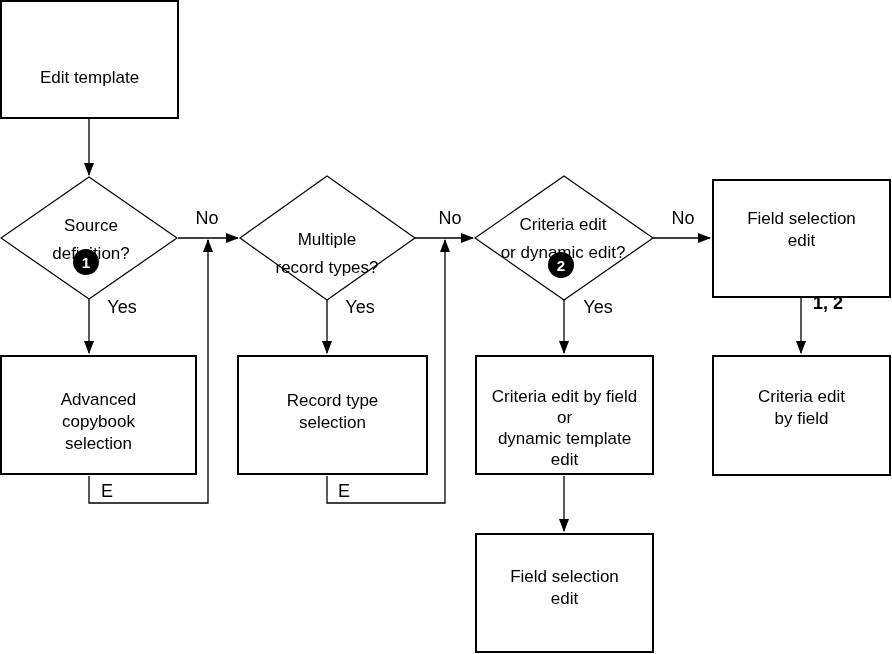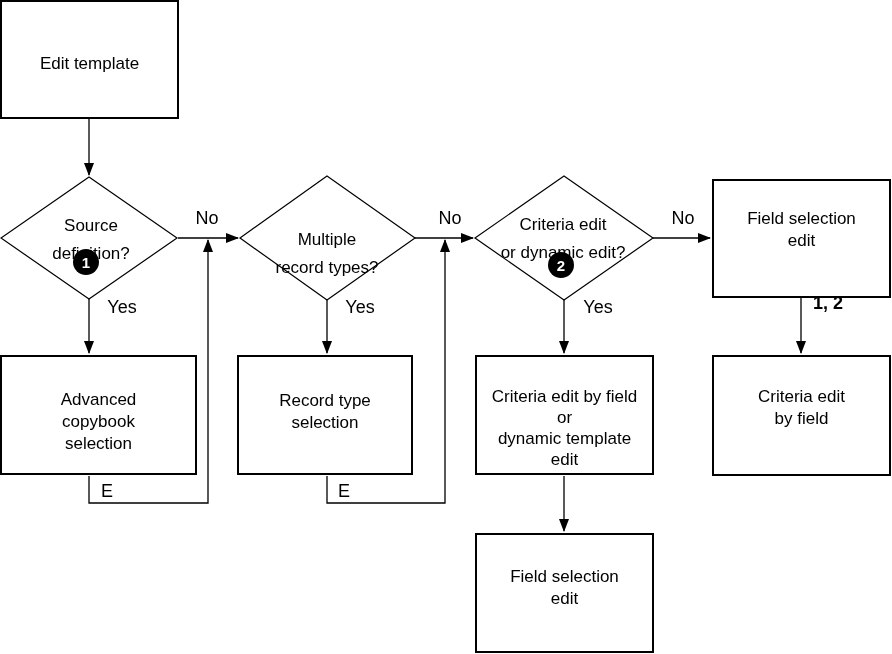--- a/index.html
+++ b/index.html
@@ -17,24 +17,24 @@
     position: absolute;
     box-sizing: border-box;
     background: #ffffff;
     border: 2px solid #000000;
     font-size: 17px;
     line-height: 22px;
     text-align: center;
     white-space: pre-line;
     z-index: 2;
   }
-  .box-edit-template        { left: 0;   top: 0;   width: 179px; height: 119px; padding-top: 51px; }
+  .box-edit-template        { left: 0;   top: 0;   width: 179px; height: 119px; padding-top: 65px; }
   .box-field-selection-top  { left: 712px; top: 179px; width: 179px; height: 119px; padding-top: 27px; }
   .box-advanced-copybook    { left: 0;   top: 355px; width: 197px; height: 120px; padding-top: 32px; }
-  .box-record-type          { left: 237px; top: 355px; width: 176px; height: 120px; padding-top: 33px; }
+  .box-record-type          { left: 237px; top: 355px; width: 191px; height: 120px; padding-top: 33px; }
   .box-criteria-dynamic     { left: 475px; top: 355px; width: 179px; height: 120px; padding-top: 29px; line-height: 21px; }
   .box-criteria-by-field    { left: 712px; top: 355px; width: 179px; height: 121px; padding-top: 29px; }
   .box-field-selection-bottom { left: 475px; top: 533px; width: 179px; height: 120px; padding-top: 31px; }
   .dtext {
     position: absolute;
     transform: translateX(-50%);
     text-align: center;
     font-size: 17px;
     line-height: 28px;
     white-space: pre-line;

